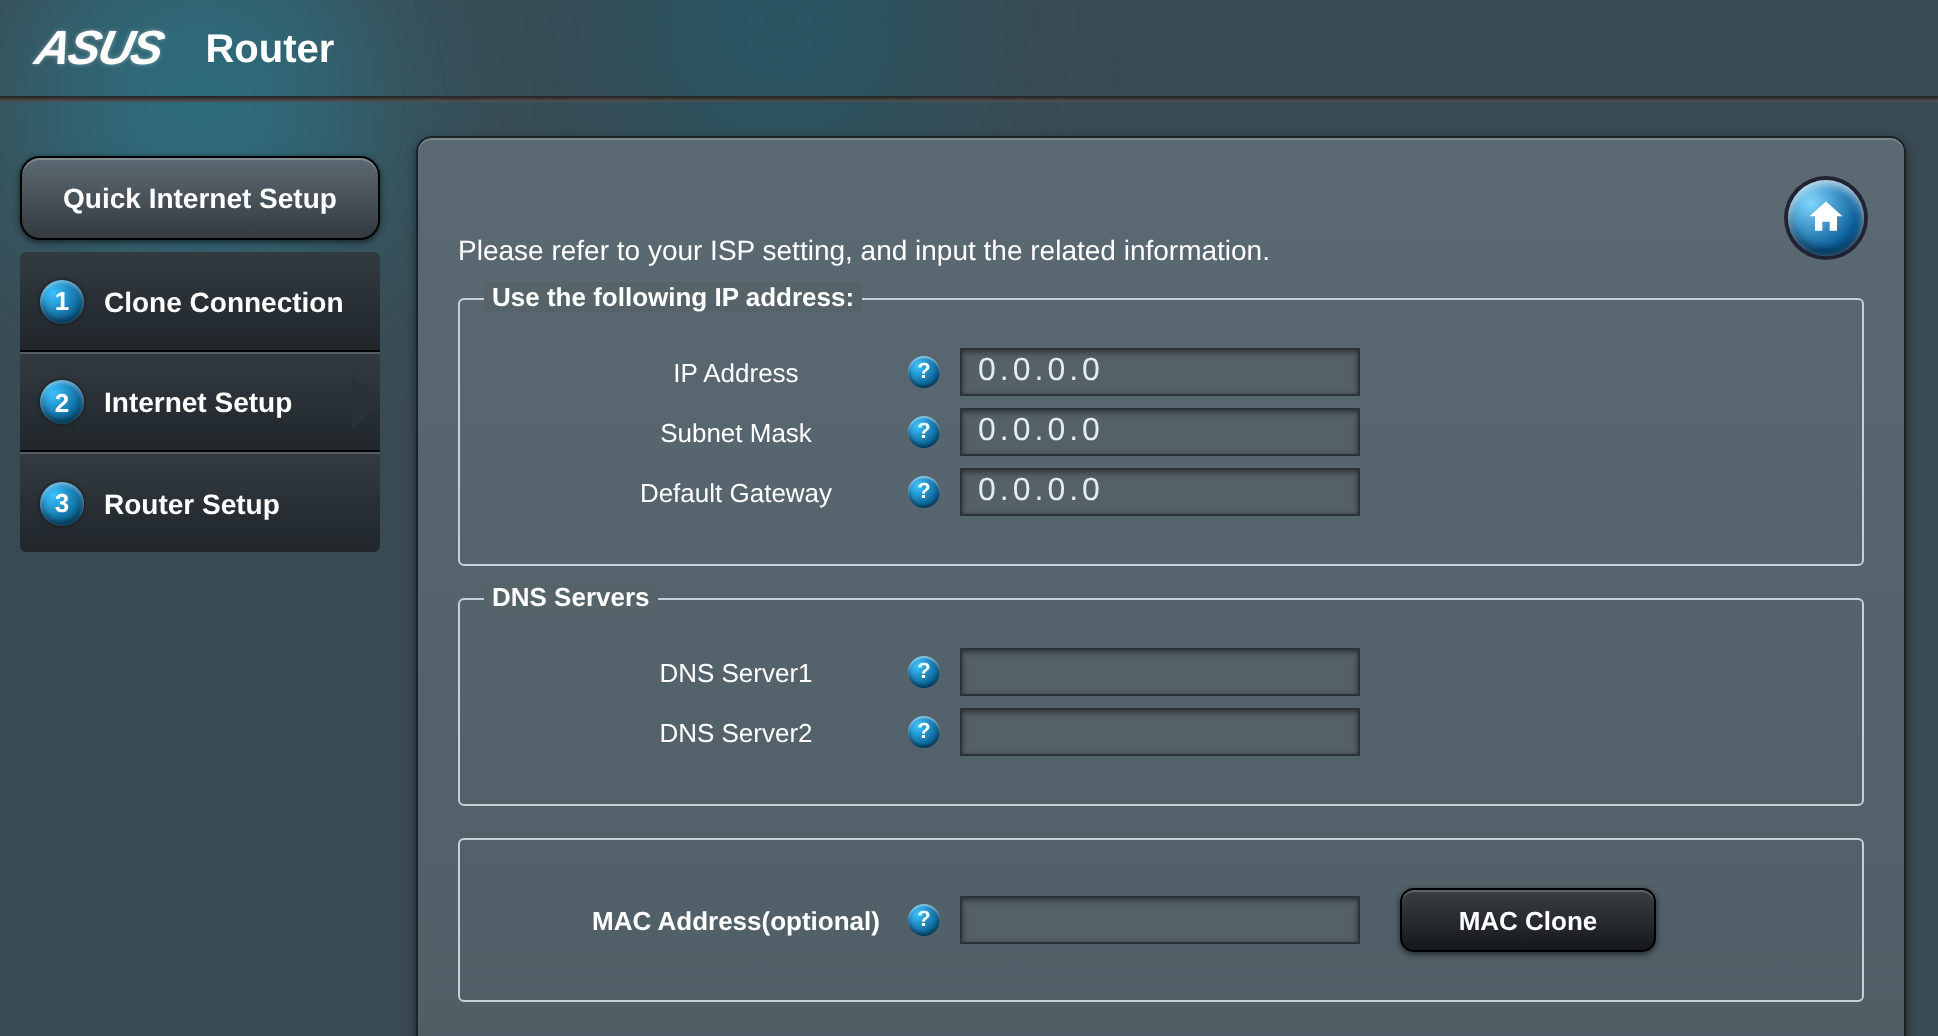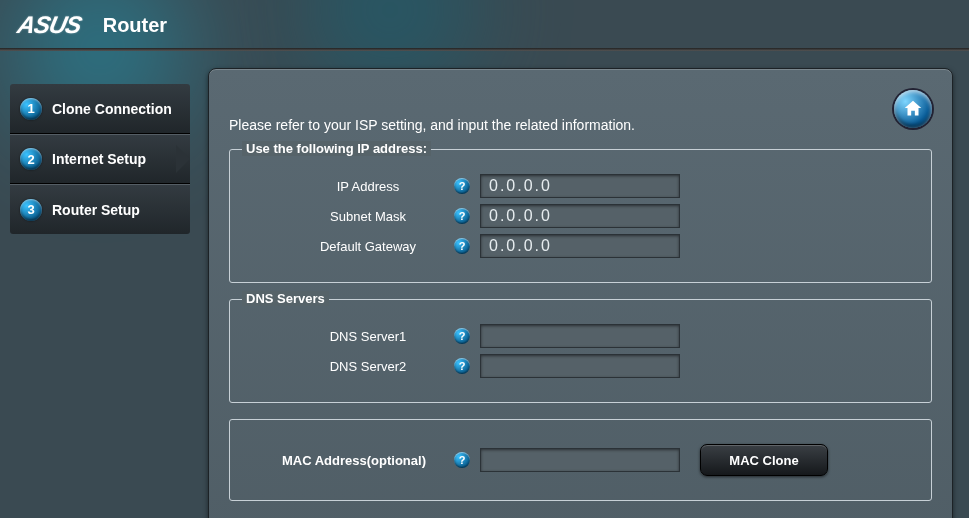--- a/index.html
+++ b/index.html
@@ -30,21 +30,21 @@
   .panel{background:linear-gradient(to bottom,#5a6972,#4f5d65);border:1px solid #1c2226;border-radius:8px;box-shadow:inset 0 1px 0 rgba(255,255,255,.2),0 2px 5px rgba(0,0,0,.5);padding:16px 20px 18px 20px;min-height:448px;position:relative;}
   .panel-top{display:flex;align-items:center;justify-content:space-between;margin-bottom:8px;}
   .hint{color:#fff;font-size:14px;font-weight:400;margin-top:32px;}
   .home{width:38px;height:38px;border-radius:50%;background:radial-gradient(circle at 30% 30%,#7fd6ff,#0a5e9a 65%);box-shadow:inset 0 2px 4px rgba(255,255,255,.7),inset 0 -3px 4px rgba(0,0,0,.5),0 0 0 2px #223 ;display:flex;align-items:center;justify-content:center;cursor:pointer;}
   .home svg{width:22px;height:22px;}
   
   .box{border:1px solid #c7d0d6;border-radius:3px;margin-top:16px;padding:18px 24px 18px 24px;position:relative;}
   .box-legend{position:absolute;top:-9px;left:12px;padding:0 4px;background:#566369;color:#fff;font-size:13px;font-weight:700;}
   .row{display:flex;align-items:center;margin:6px 0;}
   .lbl{width:200px;color:#fff;font-size:13px;font-weight:400;padding-left:28px;text-align:center;}
-  .lbl2{width:200px;color:#fff;font-size:13px;font-weight:700;padding-left:28px;}
+  .lbl2{width:200px;color:#fff;font-size:13px;font-weight:700;padding-left:28px;text-align:center;}
   .help{width:16px;height:16px;border-radius:50%;background:radial-gradient(circle at 30% 30%,#3ac2ff,#0a5e8f 70%);color:#fff;font-size:11px;font-weight:700;display:flex;align-items:center;justify-content:center;margin-right:10px;box-shadow:inset 0 1px 1px rgba(255,255,255,.5),inset 0 -1px 2px rgba(0,0,0,.5);cursor:pointer;flex:none;}
   .ip-input{width:200px;height:24px;background:#556168;border:1px solid #2b3237;color:#e6ecef;font-size:16px;letter-spacing:2px;padding:0 8px;box-shadow:inset 0 1px 3px rgba(0,0,0,.5);}
   .ip-input::placeholder{color:#cfd7db;}
   
   .btn{height:32px;min-width:114px;border-radius:7px;border:1px solid #000;background:linear-gradient(to bottom,#3a3f44,#15181b);color:#fff;font-size:13px;font-weight:700;box-shadow:inset 0 1px 0 rgba(255,255,255,.2),0 1px 3px rgba(0,0,0,.6);display:flex;align-items:center;justify-content:center;cursor:pointer;}
   .btn.sm{min-width:128px;}
   .footer-btns{display:flex;gap:20px;justify-content:center;margin-top:26px;}
   .mac-row .btn{margin-left:20px;}
 </style>
 </head>
@@ -54,20 +54,21 @@
   <div class="glow glow2"></div>
 
   <div class="hdr">
     <div class="logo">ASUS</div>
     <div class="title">Router</div>
   </div>
   <div class="hdr-sep"></div>
 
   <div class="wrap">
     <div class="side">
+      <div class="qis-title">Quick Internet Setup</div>
       <div class="steps">
         <div class="step">
           <div class="badge">1</div>
           <span>Clone Connection</span>
         </div>
         <div class="step active">
           <div class="badge">2</div>
           <span>Internet Setup</span>
         </div>
         <div class="step">

